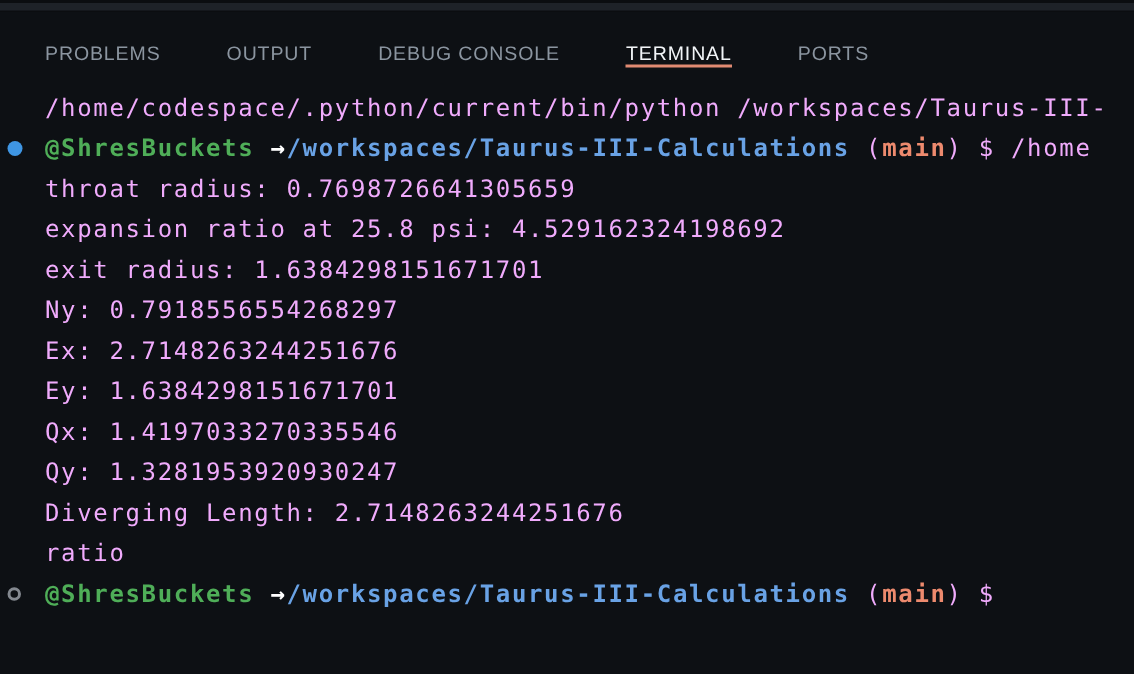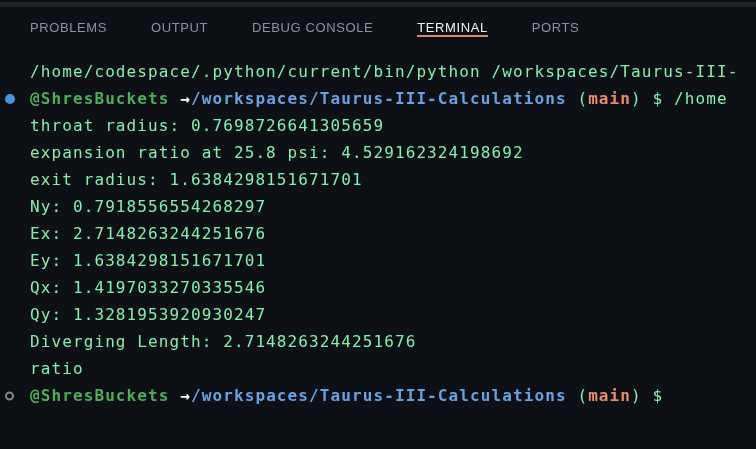--- a/index.html
+++ b/index.html
@@ -10,21 +10,21 @@
     position: relative;
   }
   .editor-sliver {
     height: 8px;
     background: #1e2228;
     border-top: 2px solid #0b0d10;
     border-bottom: 1px solid #0b0d10;
   }
   .tabbar {
     display: flex;
-    align-items: center;
+    align-items: flex-end;
     column-gap: 44px;
     padding-left: 30px;
     height: 37px;
   }
   .tab {
     display: flex;
     align-items: center;
     font-size: 13px;
     letter-spacing: 0.6px;
     color: #8b95a0;
@@ -60,21 +60,21 @@
     left: 5px;
     top: 50%;
     transform: translateY(-50%);
     width: 10px;
     height: 10px;
     border-radius: 50%;
     cursor: pointer;
   }
   .dot.filled { background: #3f96e4; }
   .dot.hollow { border: 2px solid #83888f; width: 9px; height: 9px; }
-  .seg-fg     { color: #86efac; margin-top: 22px; }
+  .seg-fg     { color: #f0abfc; margin-top: 22px; }
   .seg-green  { color: #4fae58; font-weight: bold; }
   .seg-arrow  { color: #ffffff; font-weight: bold; }
   .seg-blue   { color: #69a2e5; font-weight: bold; }
   .seg-salmon { color: #ed8a6e; font-weight: bold; margin-top: 20px; }
 </style>
 </head>
 <body>
 
 <div class="editor-sliver"></div>
 

